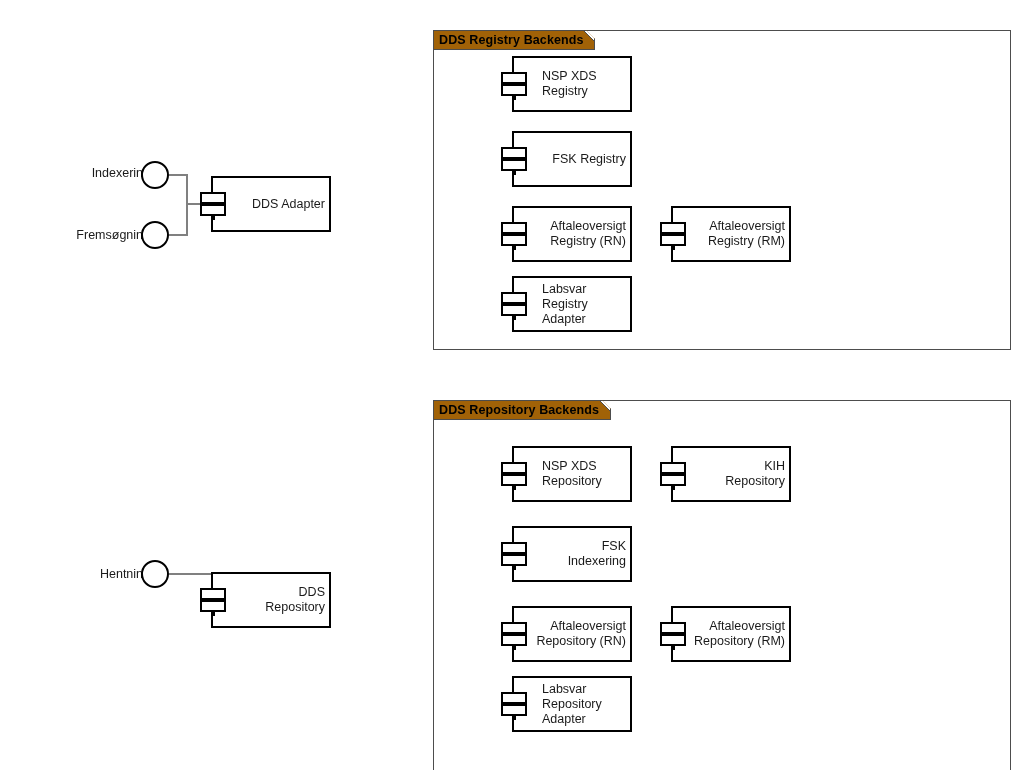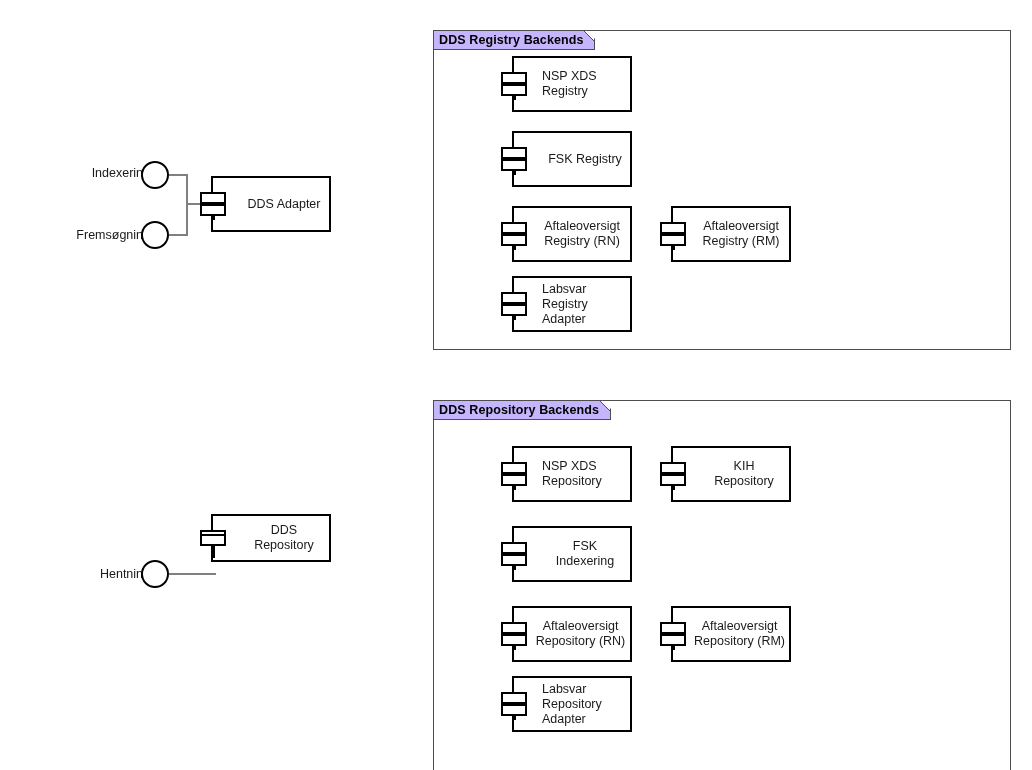--- a/index.html
+++ b/index.html
@@ -30,21 +30,21 @@
     background: #ffffff;
     box-sizing: border-box;
   }
   .group-tab {
     position: absolute;
     top: -1px;
     left: -1px;
     height: 20px;
     border: 1px solid #4d4d4d;
     border-left: 1px solid #4d4d4d;
-    background: #c4b5fd;
+    background: #a16207;
     box-sizing: border-box;
     display: flex;
     align-items: center;
     padding: 0 4px 0 5px;
     font-size: 12.5px;
     font-weight: bold;
     letter-spacing: 0.1px;
     white-space: nowrap;
     clip-path: polygon(0 0, calc(100% - 9px) 0, 100% 9px, 100% 100%, 0 100%);
   }
@@ -69,21 +69,21 @@
     left: 28px;
     right: 4px;
     top: 50%;
     transform: translateY(-50%);
     font-size: 12.5px;
     line-height: 15px;
     color: #1a1a1a;
     white-space: pre-line;
   }
   .component .label.left-align {
-    text-align: center;
+    text-align: right;
     left: 30px;
   }
 
   
   .port {
     position: absolute;
     left: -13px;
     width: 26px;
     height: 12px;
     border: 2px solid #000000;
@@ -145,21 +145,21 @@
     <div class="port-spine" style="top:20px; height:22px;"></div>
     <div class="port port-top"></div>
     <div class="port port-bottom"></div>
     <div class="label left-align">DDS Adapter</div>
   </div>
 
   <div class="iface-label" style="left:40px; top:567px; width:110px;">Hentning</div>
   <div class="lollipop" style="left:141px; top:560px;"></div>
   <div class="conn conn-h" style="left:169px; top:573px; width:47px;"></div>
 
-  <div class="component" style="left:211px; top:514px; width:120px; height:48px;">
+  <div class="component" style="left:211px; top:572px; width:120px; height:56px;">
     <div class="port-spine" style="top:20px; height:22px;"></div>
     <div class="port port-top"></div>
     <div class="port port-bottom"></div>
     <div class="label left-align">DDS Repository</div>
   </div>
 
   <div class="group-frame" style="left:433px; top:30px; width:578px; height:320px;">
     <div class="group-tab" style="width:162px;">
       <span>DDS Registry Backends</span>
       <svg class="group-tab-fold" viewBox="0 0 10 10">

